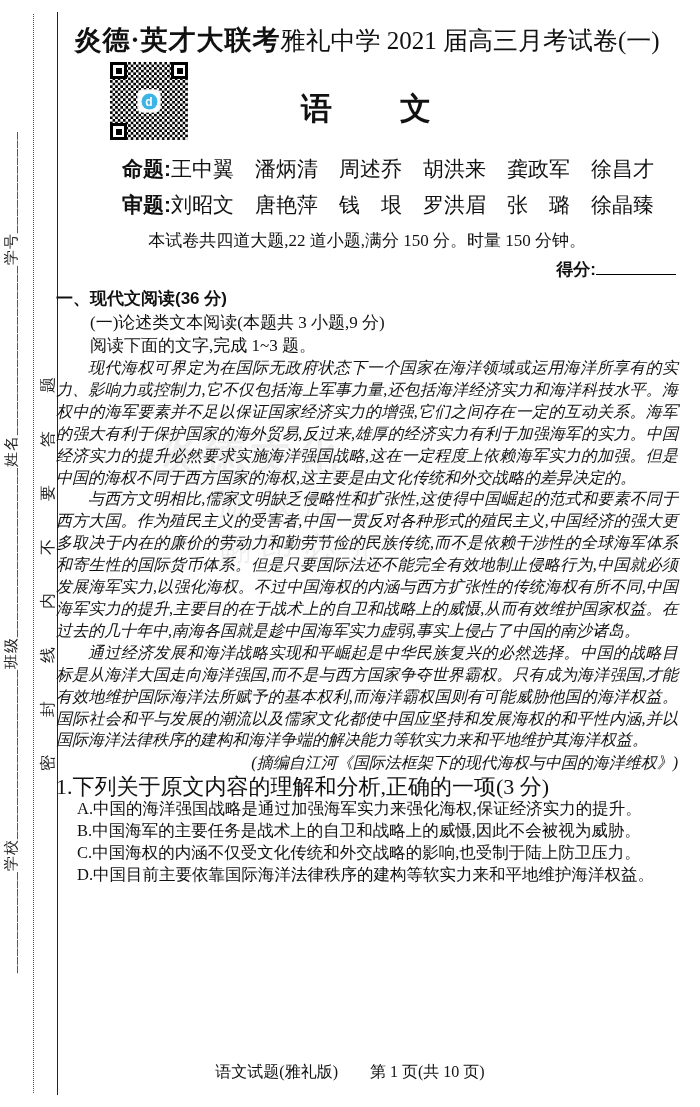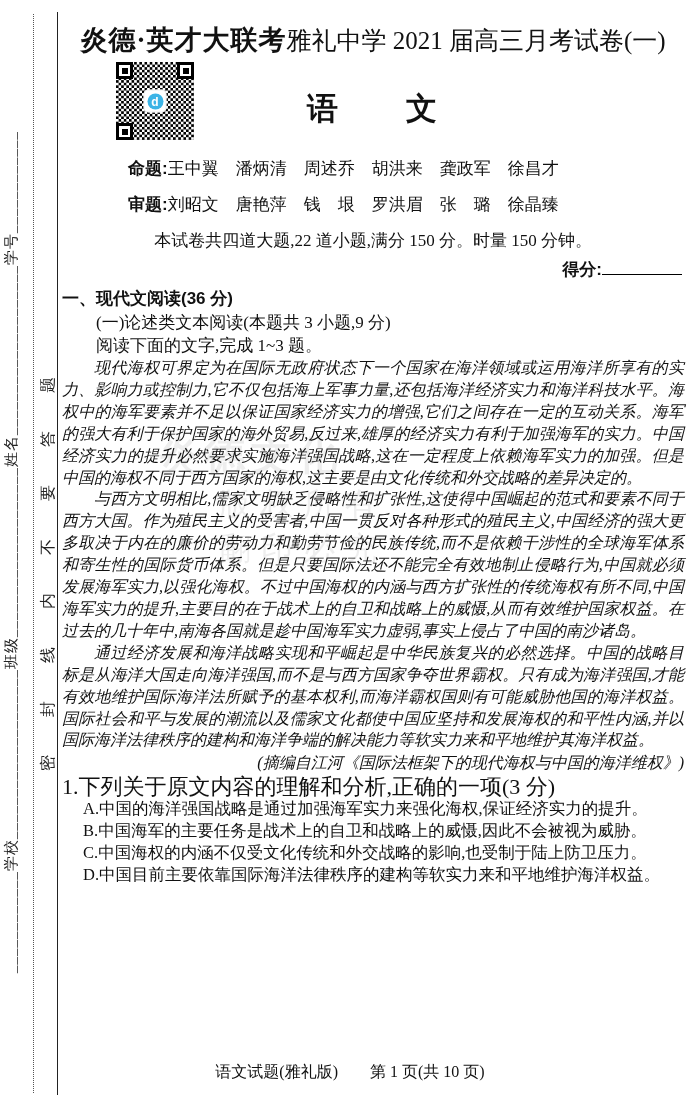--- a/index.html
+++ b/index.html
@@ -18,38 +18,38 @@
     font-size:16px;letter-spacing:38px;color:#222;
     font-family:"Liberation Sans","DejaVu Sans",sans-serif;
   }
   .seal-dotted{position:absolute;left:33px;top:14px;bottom:14px;width:0;border-left:1.5px dotted #555;}
   .seal-solid{position:absolute;left:57px;top:12px;bottom:12px;width:0;border-left:1.5px solid #222;}
   
   .watermark{position:absolute;left:159px;top:428px;color:rgba(90,90,90,0.10);pointer-events:none;}
   .watermark .wm1{font-size:40px;letter-spacing:6px;font-weight:bold;}
   .watermark .wm2,.watermark .wm3{font-size:32px;letter-spacing:10px;margin-left:60px;}
   
-  .content{position:absolute;left:62px;top:0;width:622px;}
+  .content{position:absolute;left:56px;top:0;width:622px;}
   .header-title{margin-top:22px;text-align:center;white-space:nowrap;font-size:25px;}
   .brand{font-weight:bold;font-size:27px;letter-spacing:1px;}
   .title-rest{font-size:25px;}
   .subject-title{margin-top:30px;text-align:center;font-size:31px;font-weight:bold;letter-spacing:2px;}
   
   .qr{position:absolute;left:54px;top:62px;width:78px;height:78px;
       background:conic-gradient(#000 25%,#fff 0 50%,#000 0 75%,#fff 0) 0 0/5.2px 5.2px;}
   .qf{position:absolute;width:17px;height:17px;background:#fff;border:3px solid #000;box-sizing:border-box;}
   .qf i{position:absolute;inset:2.5px;background:#000;}
   .qf-tl{left:0;top:0;} .qf-tr{right:0;top:0;} .qf-bl{left:0;bottom:0;}
   .qlogo{position:absolute;left:50%;top:50%;transform:translate(-50%,-50%);
          width:23px;height:23px;background:#fff;border-radius:5px;
          display:flex;align-items:center;justify-content:center;box-shadow:0 0 0 1px #eee inset;}
   .qlogo span{display:block;width:16px;height:16px;background:#3cb4e6;border-radius:50%;
          color:#fff;font:bold 12px/16px "Liberation Sans",sans-serif;text-align:center;}
   
-  .meta-line{margin:0 0 0 66px;font-size:17px;line-height:24px;white-space:nowrap;}
+  .meta-line{margin:0 0 0 66px;font-size:21px;line-height:24px;white-space:nowrap;}
   .setters{margin-top:27px;} .reviewers{margin-top:12px;}
   .meta-label{font-weight:bold;font-family:"Liberation Sans","DejaVu Sans",sans-serif;}
   .exam-info{margin-top:12px;text-align:center;font-size:17px;line-height:24px;}
   .score-row{margin-top:5px;text-align:right;font-size:17px;font-weight:bold;
              font-family:"Liberation Sans","DejaVu Sans",sans-serif;padding-right:2px;}
   .score-line{display:inline-block;width:80px;height:14px;border-bottom:1.5px solid #000;}
   
   .sec-heading{margin-top:6px;font-size:17px;line-height:24px;font-weight:bold;
                font-family:"Liberation Sans","DejaVu Sans",sans-serif;}
   .sub-heading,.instruction{font-size:17px;line-height:23px;text-indent:2em;}

